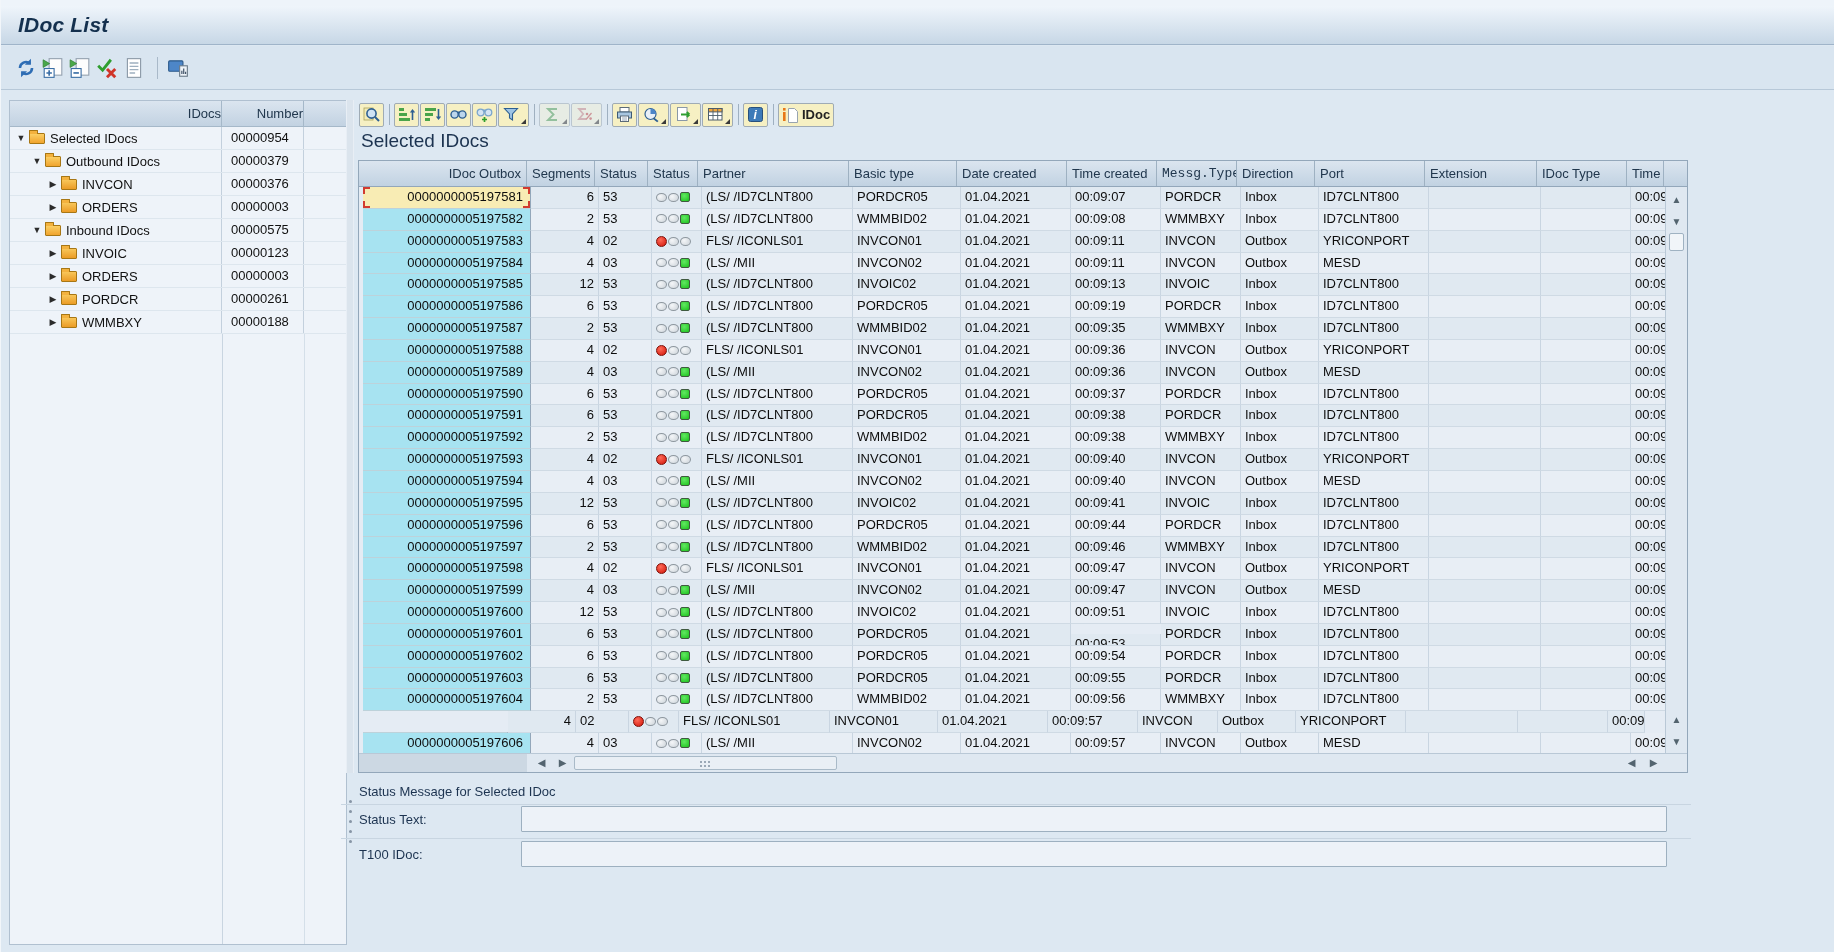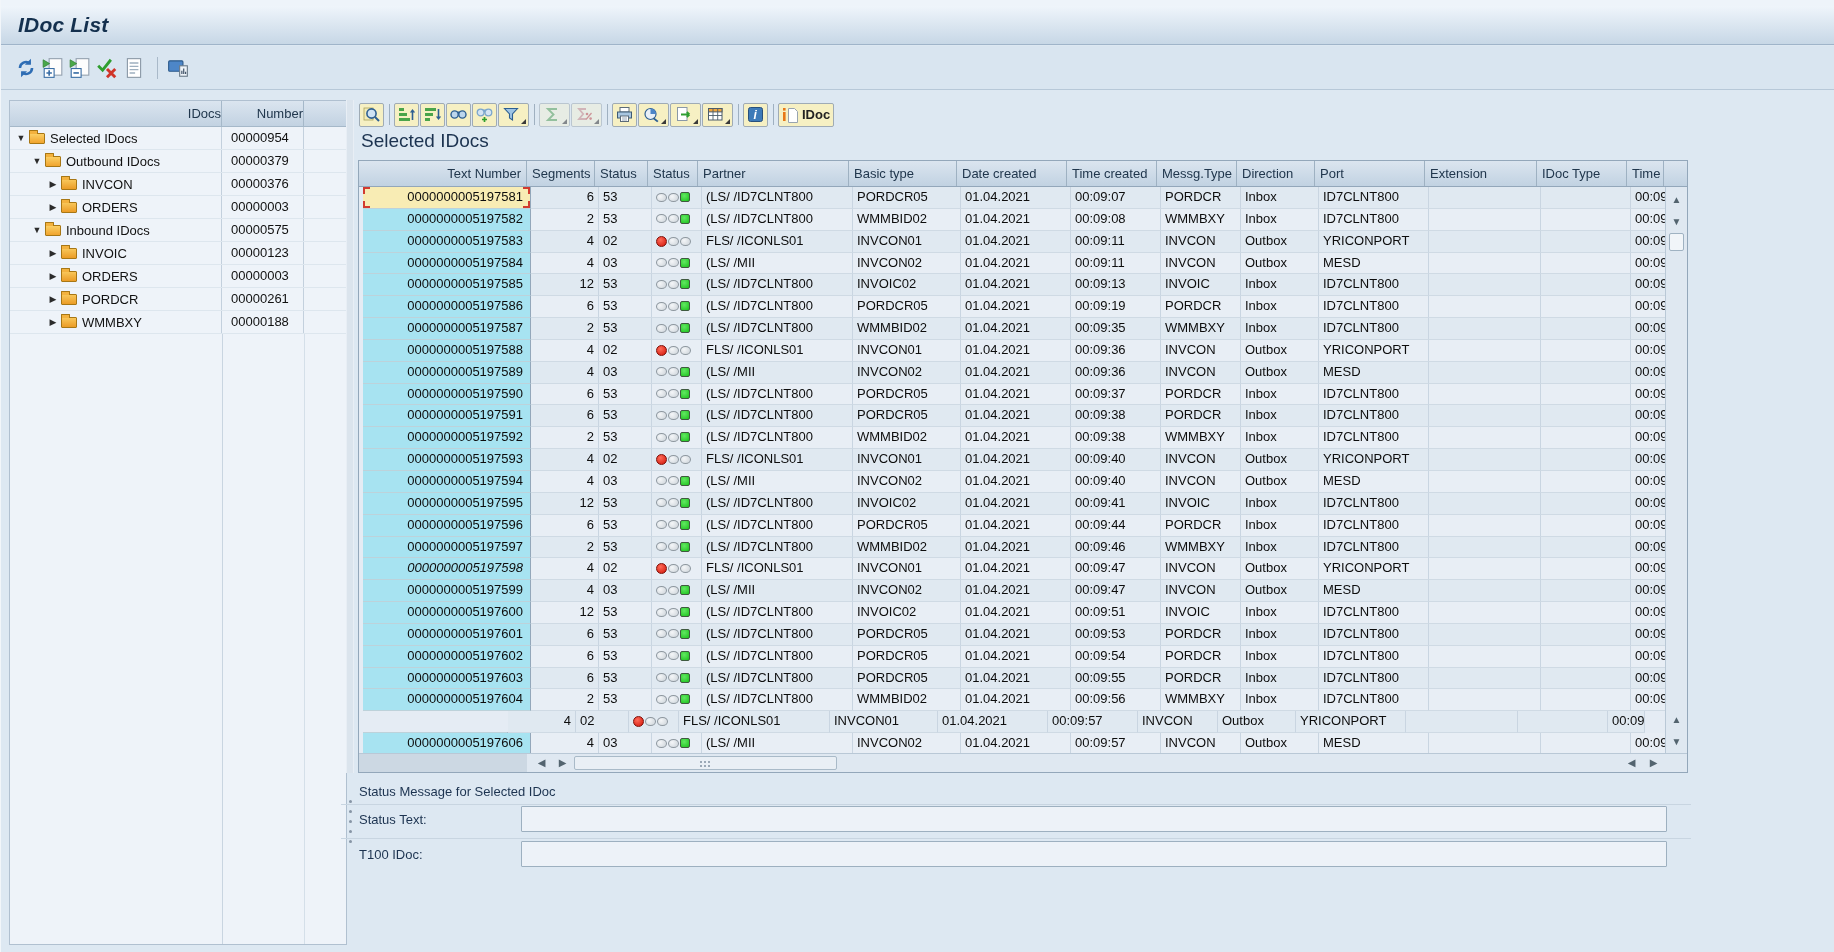--- a/index.html
+++ b/index.html
@@ -375,29 +375,29 @@
           </svg>
         </span>
       <span class="idoclabel">IDoc</span>
     </span>
   </div>
 
   <div id="gridtitle">Selected IDocs</div>
 
   <div id="gridframe">
     <div id="ghead">
-        <div class="hcell r" style="width: 168px;">Text Number</div>
+        <div class="hcell r" style="width: 168px;">IDoc Outbox</div>
         <div class="hcell" style="width: 68px;">Segments</div>
         <div class="hcell" style="width: 53px;">Status</div>
         <div class="hcell" style="width: 50px;">Status</div>
         <div class="hcell" style="width: 151px;">Partner</div>
         <div class="hcell" style="width: 108px;">Basic type</div>
         <div class="hcell" style="width: 110px;">Date created</div>
         <div class="hcell" style="width: 90px;">Time created</div>
-        <div class="hcell" style="width: 80px;">Messg.Type</div>
+        <div class="hcell" style="width: 80px; font-family: Liberation Mono, monospace;">Messg.Type</div>
         <div class="hcell" style="width: 78px;">Direction</div>
         <div class="hcell" style="width: 110px;">Port</div>
         <div class="hcell" style="width: 112px;">Extension</div>
         <div class="hcell" style="width: 90px;">IDoc Type</div>
         <div class="hcell" style="width: 37px;">Time</div>
         <div class="hcell hstub"></div>
       </div>
     <div id="gbody">
         <div class="grid-row sel">
           <div class="cell key" style="width: 168px;">0000000005197581<div class="corner tl"></div><div class="corner tr"></div><div class="corner bl"></div><div class="corner br"></div></div>
@@ -767,21 +767,21 @@
           <div class="cell" style="width: 110px;">01.04.2021</div>
           <div class="cell" style="width: 90px;">00:09:46</div>
           <div class="cell" style="width: 80px;">WMMBXY</div>
           <div class="cell" style="width: 78px;">Inbox</div>
           <div class="cell" style="width: 110px;">ID7CLNT800</div>
           <div class="cell" style="width: 112px;"></div>
           <div class="cell" style="width: 90px;"></div>
           <div class="cell" style="width: 37px;">00:09</div>
         </div>
         <div class="grid-row">
-          <div class="cell key" style="width: 168px; font-style: italic;">0000000005197598</div>
+          <div class="cell key" style="width: 168px;">0000000005197598</div>
           <div class="cell r" style="width: 68px;">4</div>
           <div class="cell" style="width: 53px;">02</div>
           <div class="cell" style="width: 50px;">
             <div class="lightbox">
               <span class="l-red"></span>
               <span class="l-off"></span>
               <span class="l-off"></span>
             </div>
           </div>
           <div class="cell" style="width: 151px;">FLS/ /ICONLS01</div>
@@ -846,21 +846,21 @@
           <div class="cell" style="width: 50px;">
             <div class="lightbox">
               <span class="l-off"></span>
               <span class="l-off"></span>
               <span class="l-grn"></span>
             </div>
           </div>
           <div class="cell" style="width: 151px;">(LS/ /ID7CLNT800</div>
           <div class="cell" style="width: 108px;">PORDCR05</div>
           <div class="cell" style="width: 110px;">01.04.2021</div>
-          <div class="cell" style="width: 90px;">00:09:53</div>
+          <div class="cell" style="width: 90px; margin-top: 10px;">00:09:53</div>
           <div class="cell" style="width: 80px;">PORDCR</div>
           <div class="cell" style="width: 78px;">Inbox</div>
           <div class="cell" style="width: 110px;">ID7CLNT800</div>
           <div class="cell" style="width: 112px;"></div>
           <div class="cell" style="width: 90px;"></div>
           <div class="cell" style="width: 37px;">00:09</div>
         </div>
         <div class="grid-row">
           <div class="cell key" style="width: 168px;">0000000005197602</div>
           <div class="cell r" style="width: 68px;">6</div>

